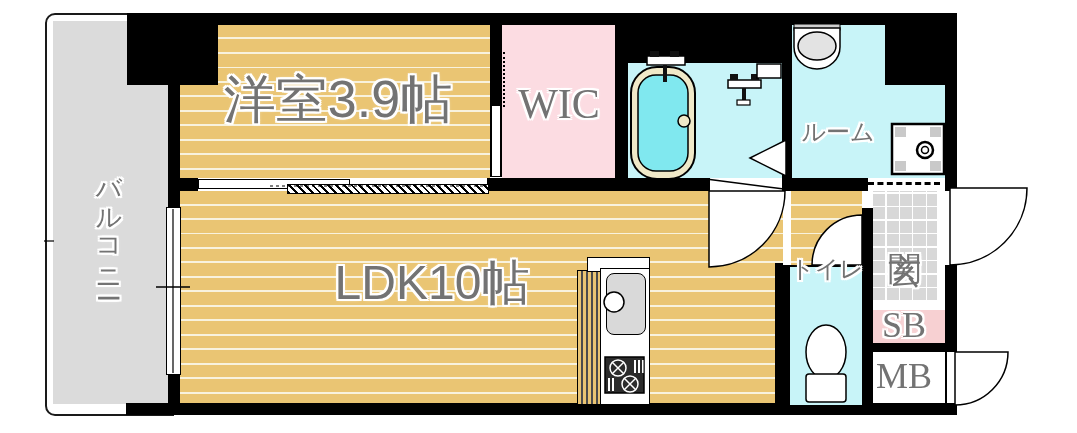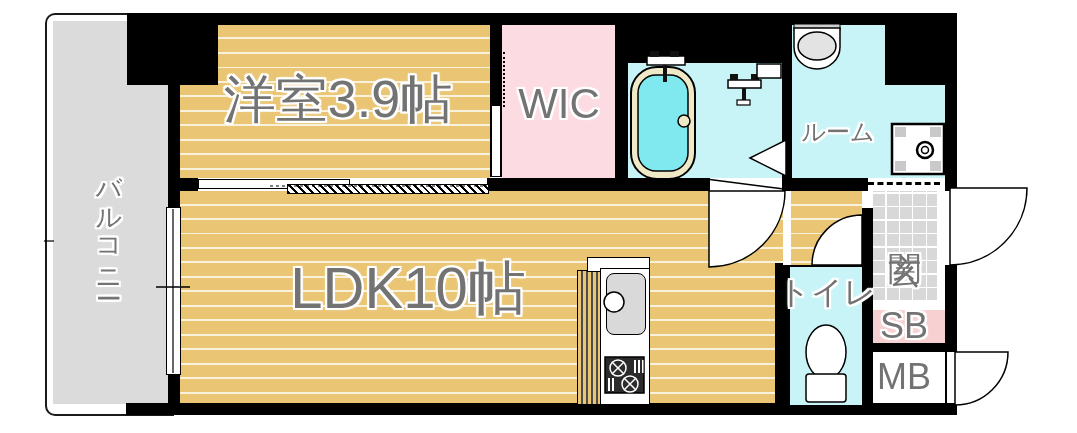--- a/index.html
+++ b/index.html
@@ -13,21 +13,21 @@
   .cyan{background:#c8f4f8;}
   .gray{background:#dbdbdb;}
   .tile{background-color:#d8d8d8;
         background-image:repeating-linear-gradient(0deg,transparent 0 12px,#fff 12px 13.5px),
                          repeating-linear-gradient(90deg,transparent 0 12px,#fff 12px 13.5px);}
   .opening{position:absolute;background:#fff;z-index:20;}
   .label{position:absolute;z-index:60;color:#737373;text-align:center;line-height:1.05;
          text-shadow:-2px 0 0 #fff,2px 0 0 #fff,0 -2px 0 #fff,0 2px 0 #fff,
                      -2px -2px 0 #fff,2px 2px 0 #fff,-2px 2px 0 #fff,2px -2px 0 #fff,0 0 4px #fff;
          white-space:nowrap;}
-  .serif{font-family:Liberation Sans, sans-serif;}
+  .serif{font-family:Liberation Serif, serif;}
   .vert{writing-mode:vertical-rl;text-orientation:upright;letter-spacing:2px;}
   svg.overlay{position:absolute;left:0;top:0;z-index:30;pointer-events:none;}
   .wdoor{position:absolute;background:#fff;z-index:22;}
   .slide-outline{position:absolute;background:#fff;border:1.5px solid #000;z-index:24;}
   .hatch{position:absolute;border:1px solid #000;z-index:25;
          background:repeating-linear-gradient(45deg,#000 0 2px,#fff 2px 5.5px);}
   .kpanel{position:absolute;z-index:15;
           background:repeating-linear-gradient(90deg,#eac573 0 3.5px,#4c4c4c 3.5px 5px);
           border:1px solid #000;}
   .kbox{position:absolute;background:#fff;border:1.5px solid #000;z-index:15;}
@@ -171,20 +171,20 @@
     <line x1="156" y1="287" x2="190" y2="287" stroke="#000" stroke-width="1.5"></line>
     <line x1="44" y1="241" x2="54" y2="241" stroke="#000" stroke-width="1.2"></line>
     <line x1="270" y1="186" x2="487" y2="186" stroke="#000" stroke-width="1.2" stroke-dasharray="3,3"></line>
   </svg>
 
   <div class="label" style="left:188px;top:72px;width:300px;font-size:52px;">洋室3.9帖</div>
   <div class="label serif" style="left:509px;top:82px;width:100px;font-size:42px;">WIC</div>
   <div class="label" style="left:768px;top:99px;width:140px;font-size:24px;">
     <span style="display:block;margin-top:20px;">ルーム</span>
   </div>
-  <div class="label" style="left:208px;top:258px;width:400px;font-size:58px;">LDK10帖</div>
-  <div class="label" style="left:757px;top:276px;width:140px;font-size:32px;">トイレ</div>
+  <div class="label" style="left:232px;top:258px;width:400px;font-size:48px;">LDK10帖</div>
+  <div class="label" style="left:757px;top:256px;width:140px;font-size:24px;">トイレ</div>
   <div class="label vert" style="left:887px;top:188px;height:80px;font-size:33px;">玄関</div>
   <div class="label serif" style="left:873px;top:358px;width:62px;font-size:36px;">MB</div>
   <div class="label serif" style="left:873px;top:307px;width:62px;font-size:36px;">SB</div>
   <div class="label vert" style="left:95px;top:138px;height:170px;font-size:26px;">バルコニー</div>
 
 </div>
 
 </body></html>

